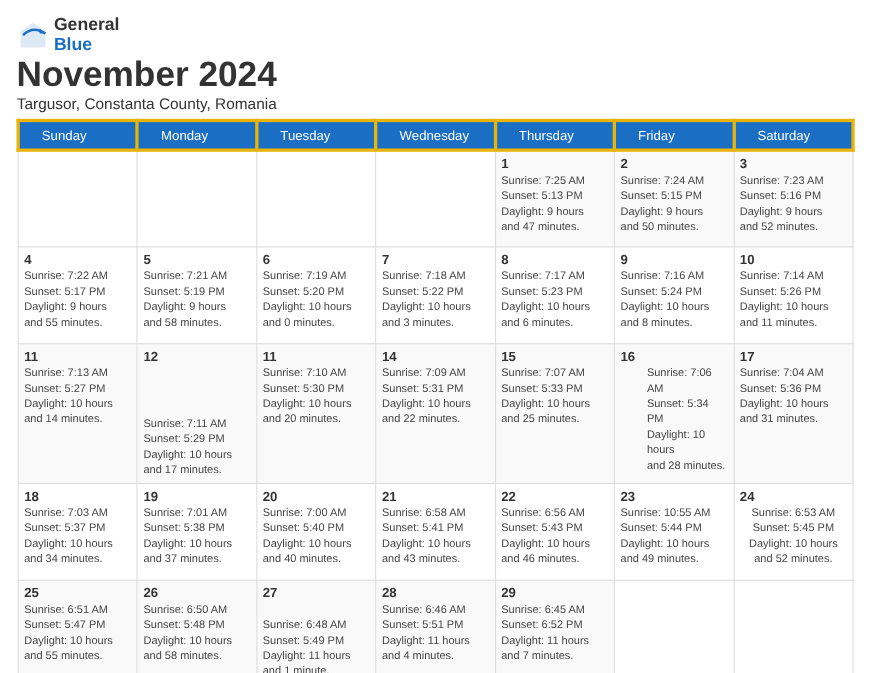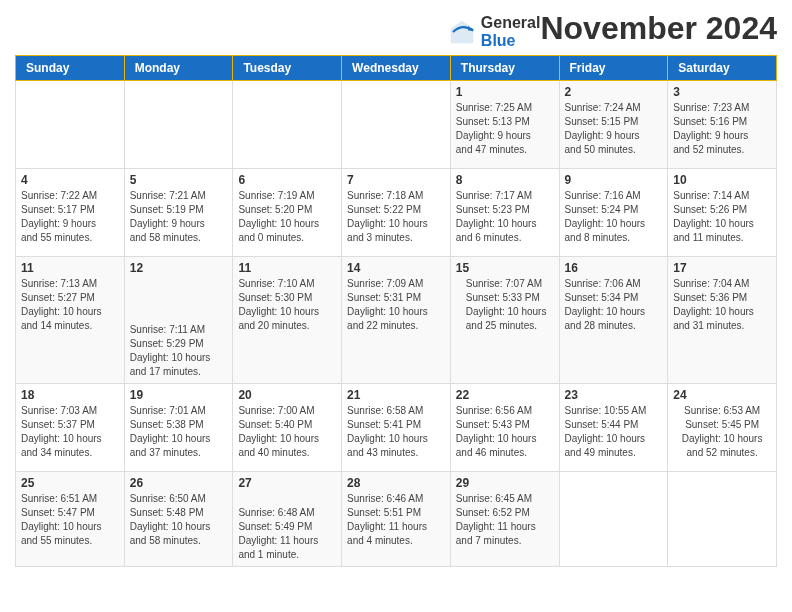--- a/index.html
+++ b/index.html
@@ -8,20 +8,21 @@
       background: #fff;
       width: 792px;
       min-height: 612px;
       padding: 10px 15px;
     }
     .header {
       display: flex;
       align-items: flex-start;
       justify-content: flex-end;
       margin-bottom: 6px;
+      flex-direction: column;
     }
     .logo {
       display: flex;
       align-items: center;
       gap: 4px;
       margin-top: 4px;
     }
     .logo-text {
       display: flex;
       flex-direction: column;
@@ -55,24 +56,24 @@
     }
     table {
       width: 100%;
       border-collapse: collapse;
       table-layout: fixed;
     }
     thead th {
       background-color: #1a6fc4;
       color: #fff;
       font-size: 12px;
-      font-weight: bold;
-      padding: 5px 10px;
+      font-weight: normal;
+      padding: 5px 20px;
       text-align: left;
-      border: 1px solid #eab308;
+      border: 3px solid #eab308;
     }
     td {
       vertical-align: top;
       border: 1px solid #ddd;
       padding: 4px 5px;
       font-size: 10.5px;
       color: #333;
       height: 88px;
       background: #fff;
     }
@@ -107,20 +108,21 @@
       <path d="M8 20 Q20 8 35 18" stroke="#1a6fc4" stroke-width="3" fill="none"></path>
       <path d="M28 12 L35 18 L28 18 Z" fill="#1a6fc4"></path>
     </svg>
     <div class="logo-text">
       <span class="logo-general">General</span>
       <span class="logo-blue">Blue</span>
     </div>
   </div>
   <div class="title-block">
     <div class="month-title">November 2024</div>
+    <div class="location">Targusor, Constanta County, Romania</div>
   </div>
 </div>
 
 <table>
   <thead>
     <tr>
     <th>Sunday</th>
         <th>Monday</th>
         <th>Tuesday</th>
         <th>Wednesday</th>
@@ -232,28 +234,28 @@
         </td>
         <td>
           <span class="day-num">14</span>
           <div class="day-info" style="white-space: pre-line;">Sunrise: 7:09 AM
 Sunset: 5:31 PM
 Daylight: 10 hours
 and 22 minutes.</div>
         </td>
         <td>
           <span class="day-num">15</span>
-          <div class="day-info" style="white-space: pre-line; margin-left: 10px;">Sunrise: 7:07 AM
+          <div class="day-info" style="white-space: pre-line;">Sunrise: 7:07 AM
 Sunset: 5:33 PM
 Daylight: 10 hours
 and 25 minutes.</div>
         </td>
         <td>
           <span class="day-num">16</span>
-          <div class="day-info" style="white-space: pre-line;">Sunrise: 7:06 AM
+          <div class="day-info" style="white-space: pre-line; margin-left: 24px;">Sunrise: 7:06 AM
 Sunset: 5:34 PM
 Daylight: 10 hours
 and 28 minutes.</div>
         </td>
         <td>
           <span class="day-num">17</span>
           <div class="day-info" style="white-space: pre-line;">Sunrise: 7:04 AM
 Sunset: 5:36 PM
 Daylight: 10 hours
 and 31 minutes.</div>

